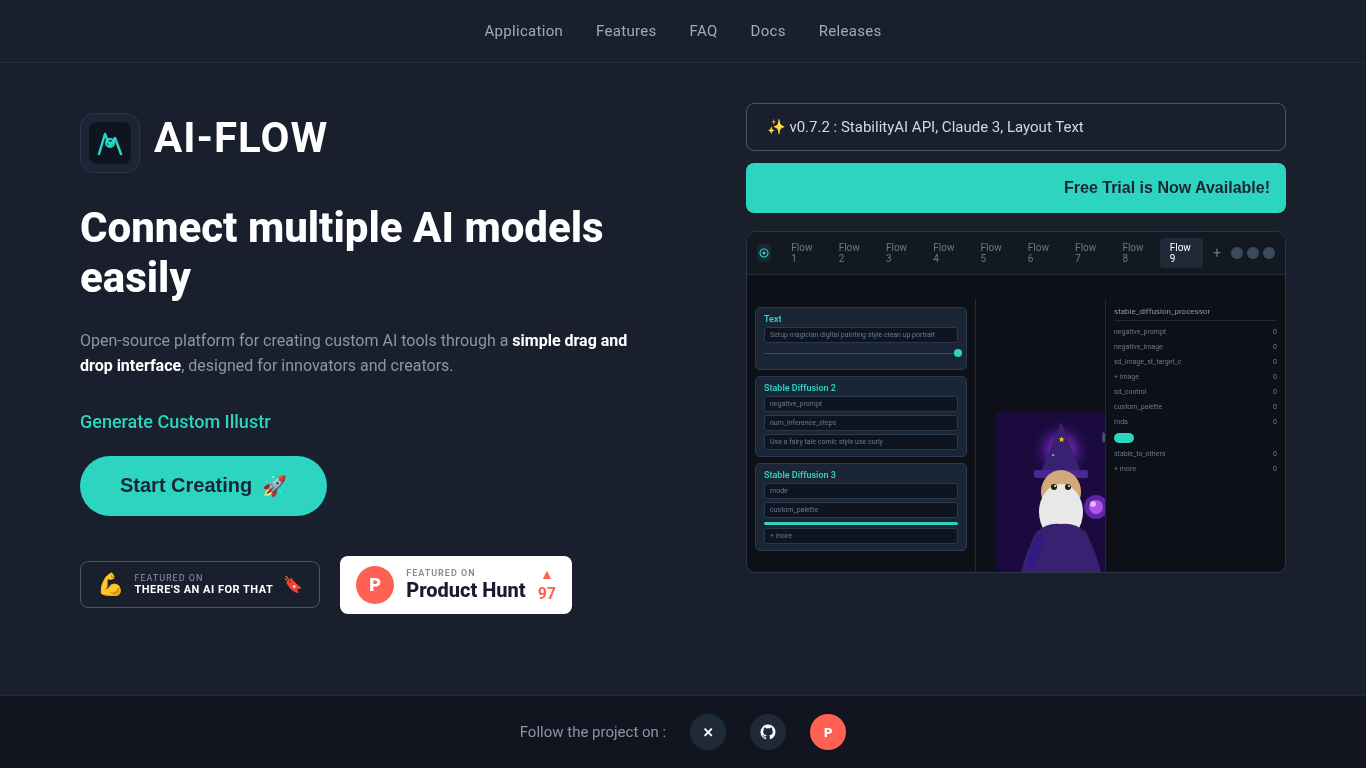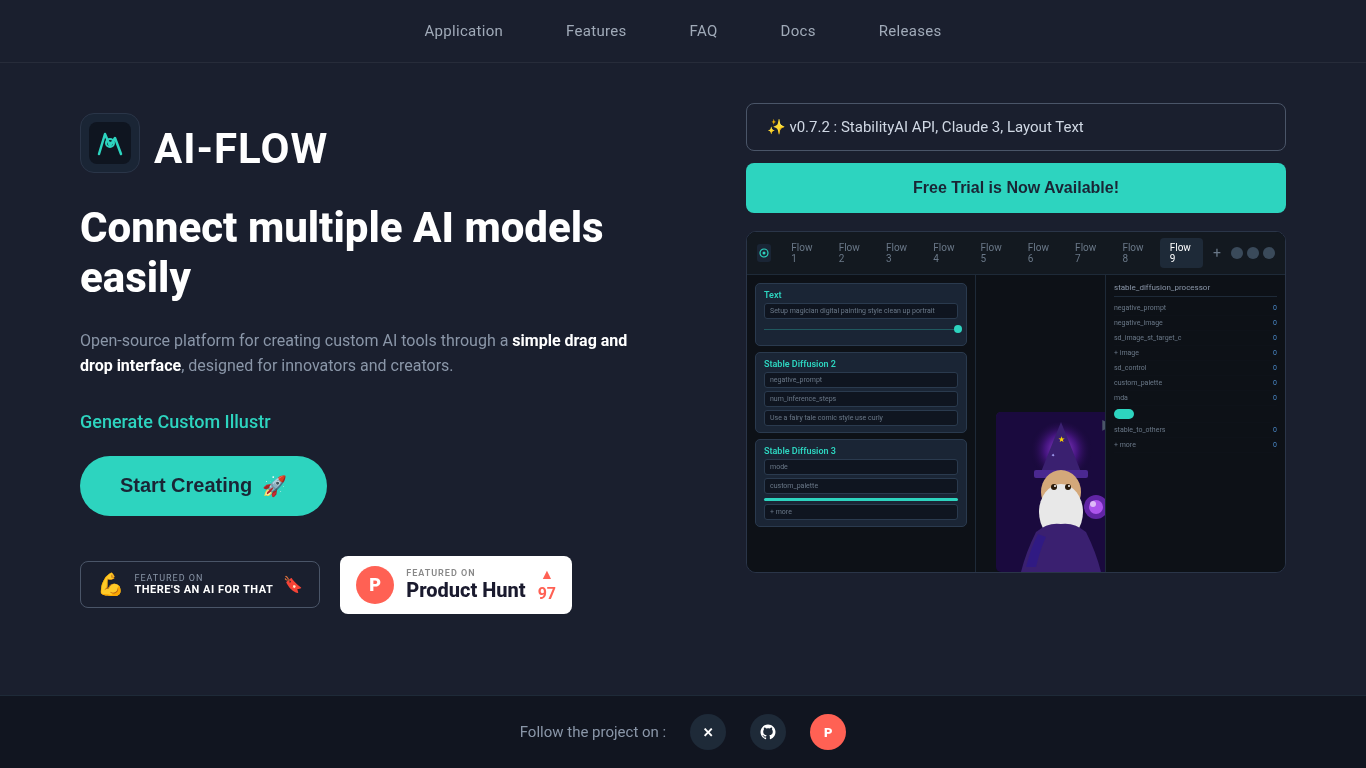--- a/index.html
+++ b/index.html
@@ -10,21 +10,21 @@
       font-family: -apple-system, BlinkMacSystemFont, 'Segoe UI', Roboto, sans-serif;
       color: #ffffff;
       overflow: hidden;
     }
 
     
     nav {
       display: flex;
       justify-content: center;
       align-items: center;
-      gap: 63px;
+      gap: 33px;
       padding: 22px 0;
       border-bottom: 1px solid rgba(255,255,255,0.06);
     }
     nav a {
       color: #a0aab8;
       text-decoration: none;
       font-size: 15px;
       letter-spacing: 0.3px;
     }
 
@@ -36,21 +36,21 @@
     }
 
     
     .left {
       flex: 1;
       padding-top: 10px;
     }
 
     .logo-row {
       display: flex;
-      align-items: flex-end;
+      align-items: flex-start;
       gap: 14px;
       margin-bottom: 30px;
     }
 
     .logo-icon {
       width: 60px;
       height: 60px;
       background: #1a2535;
       border-radius: 14px;
       display: flex;
@@ -247,40 +247,41 @@
       display: block;
       width: 100%;
       background: #2dd4bf;
       color: #1a2535;
       font-size: 16px;
       font-weight: 700;
       padding: 16px;
       border-radius: 8px;
       border: none;
       cursor: pointer;
-      text-align: center;
+      text-align: right;
       margin-bottom: 18px;
     }
 
     .app-screenshot {
       width: 100%;
       background: #0f1520;
       border-radius: 10px;
       border: 1px solid #2a3548;
       overflow: hidden;
       position: relative;
     }
 
     .app-screenshot-inner {
       width: 100%;
       height: 340px;
       background: #0d1117;
       position: relative;
       display: flex;
       flex-direction: column;
+      gap: 24px;
     }
 
     
     .app-tabs {
       display: flex;
       align-items: center;
       background: #131920;
       padding: 6px 10px;
       gap: 4px;
       border-bottom: 1px solid #1e2a38;

